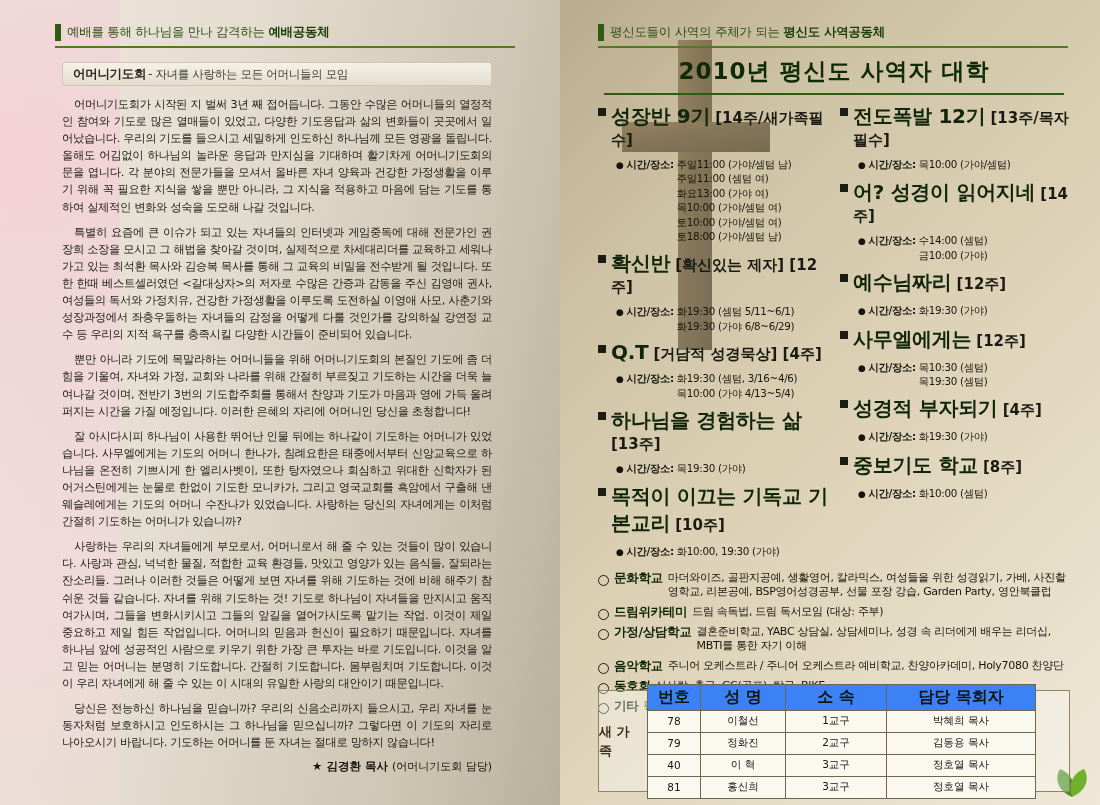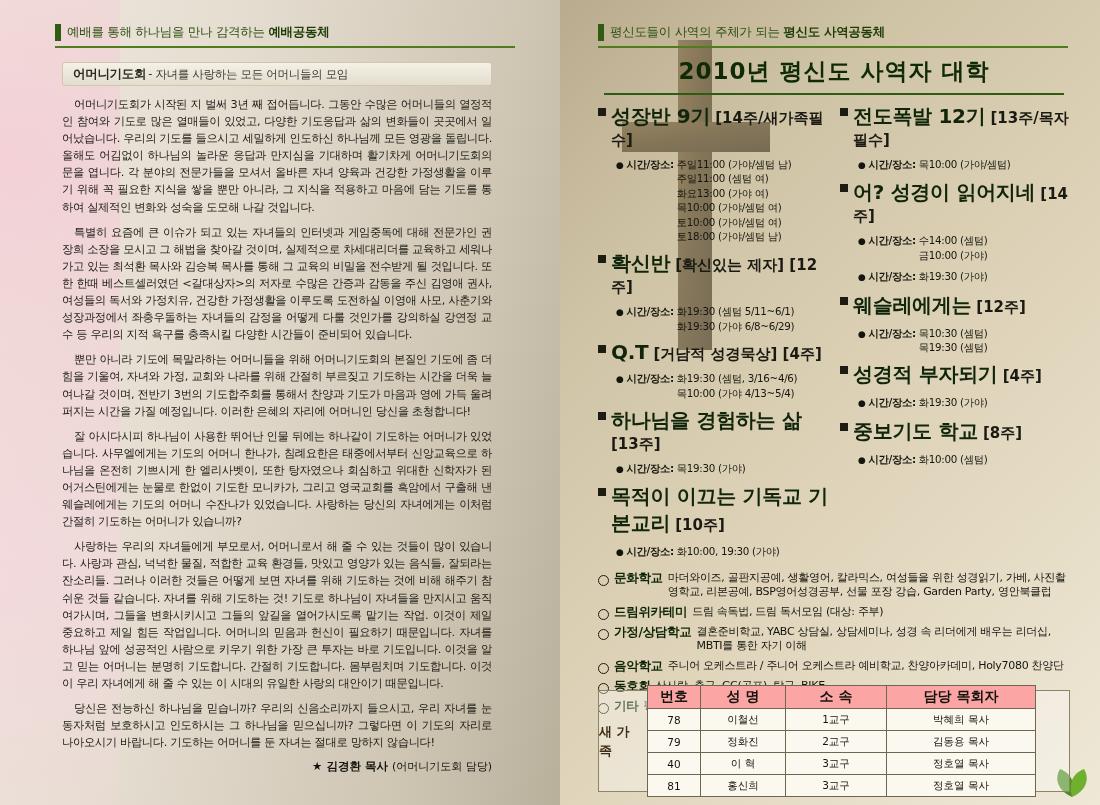--- a/index.html
+++ b/index.html
@@ -97,21 +97,21 @@
     position:absolute;left:598px;top:690px;width:470px;height:100px;
     background:rgba(255,255,255,.35);border:1px solid #8d8466;
     display:flex;align-items:center;
   }
   .tbl-label{
     width:48px;text-align:left;font-size:13px;font-weight:bold;color:#3d2b13;
     line-height:19px;letter-spacing:0;
   }
   table{border-collapse:collapse;font-size:10.5px;color:#14140d;}
   th,td{border:1px solid #6e6750;padding:2px 4px;text-align:center;height:17px;}
-  th{background:#fca5a5;font-weight:bold;font-size:14px;}
+  th{background:#3b82f6;font-weight:bold;font-size:16px;}
   td{background:#fbf8ef;}
   .cw1{width:44px;}.cw2{width:76px;}.cw3{width:92px;}.cw4{width:140px;}
 </style>
 </head>
 <body>
 
 <div class="bg-left"></div>
 <div class="bg-right"></div>
 
 <svg class="cross" viewBox="0 0 200 330">
@@ -256,30 +256,35 @@
         <span class="cat-tag">[14주]</span></span>
       </div>
       <div class="det">
         <span class="dot">●</span><span class="lbl">시간/장소:</span>
         <span class="lines">
           <span>수14:00 (셈텀)</span><br>
           <span>금10:00 (가야)</span>
         </span>
       </div>
 
+      <div class="cat">
+        <span class="sq"></span>
+        <span><span class="cat-name">예수님짜리</span>
+        <span class="cat-tag">[12주]</span></span>
+      </div>
       <div class="det">
         <span class="dot">●</span><span class="lbl">시간/장소:</span>
         <span class="lines">
           <span>화19:30 (가야)</span>
         </span>
       </div>
 
       <div class="cat">
         <span class="sq"></span>
-        <span><span class="cat-name">웨슬레에게는</span>
+        <span><span class="cat-name">사무엘에게는</span>
         <span class="cat-tag">[12주]</span></span>
       </div>
       <div class="det">
         <span class="dot">●</span><span class="lbl">시간/장소:</span>
         <span class="lines">
           <span>목10:30 (셈텀)</span><br>
           <span>목19:30 (셈텀)</span>
         </span>
       </div>
 

